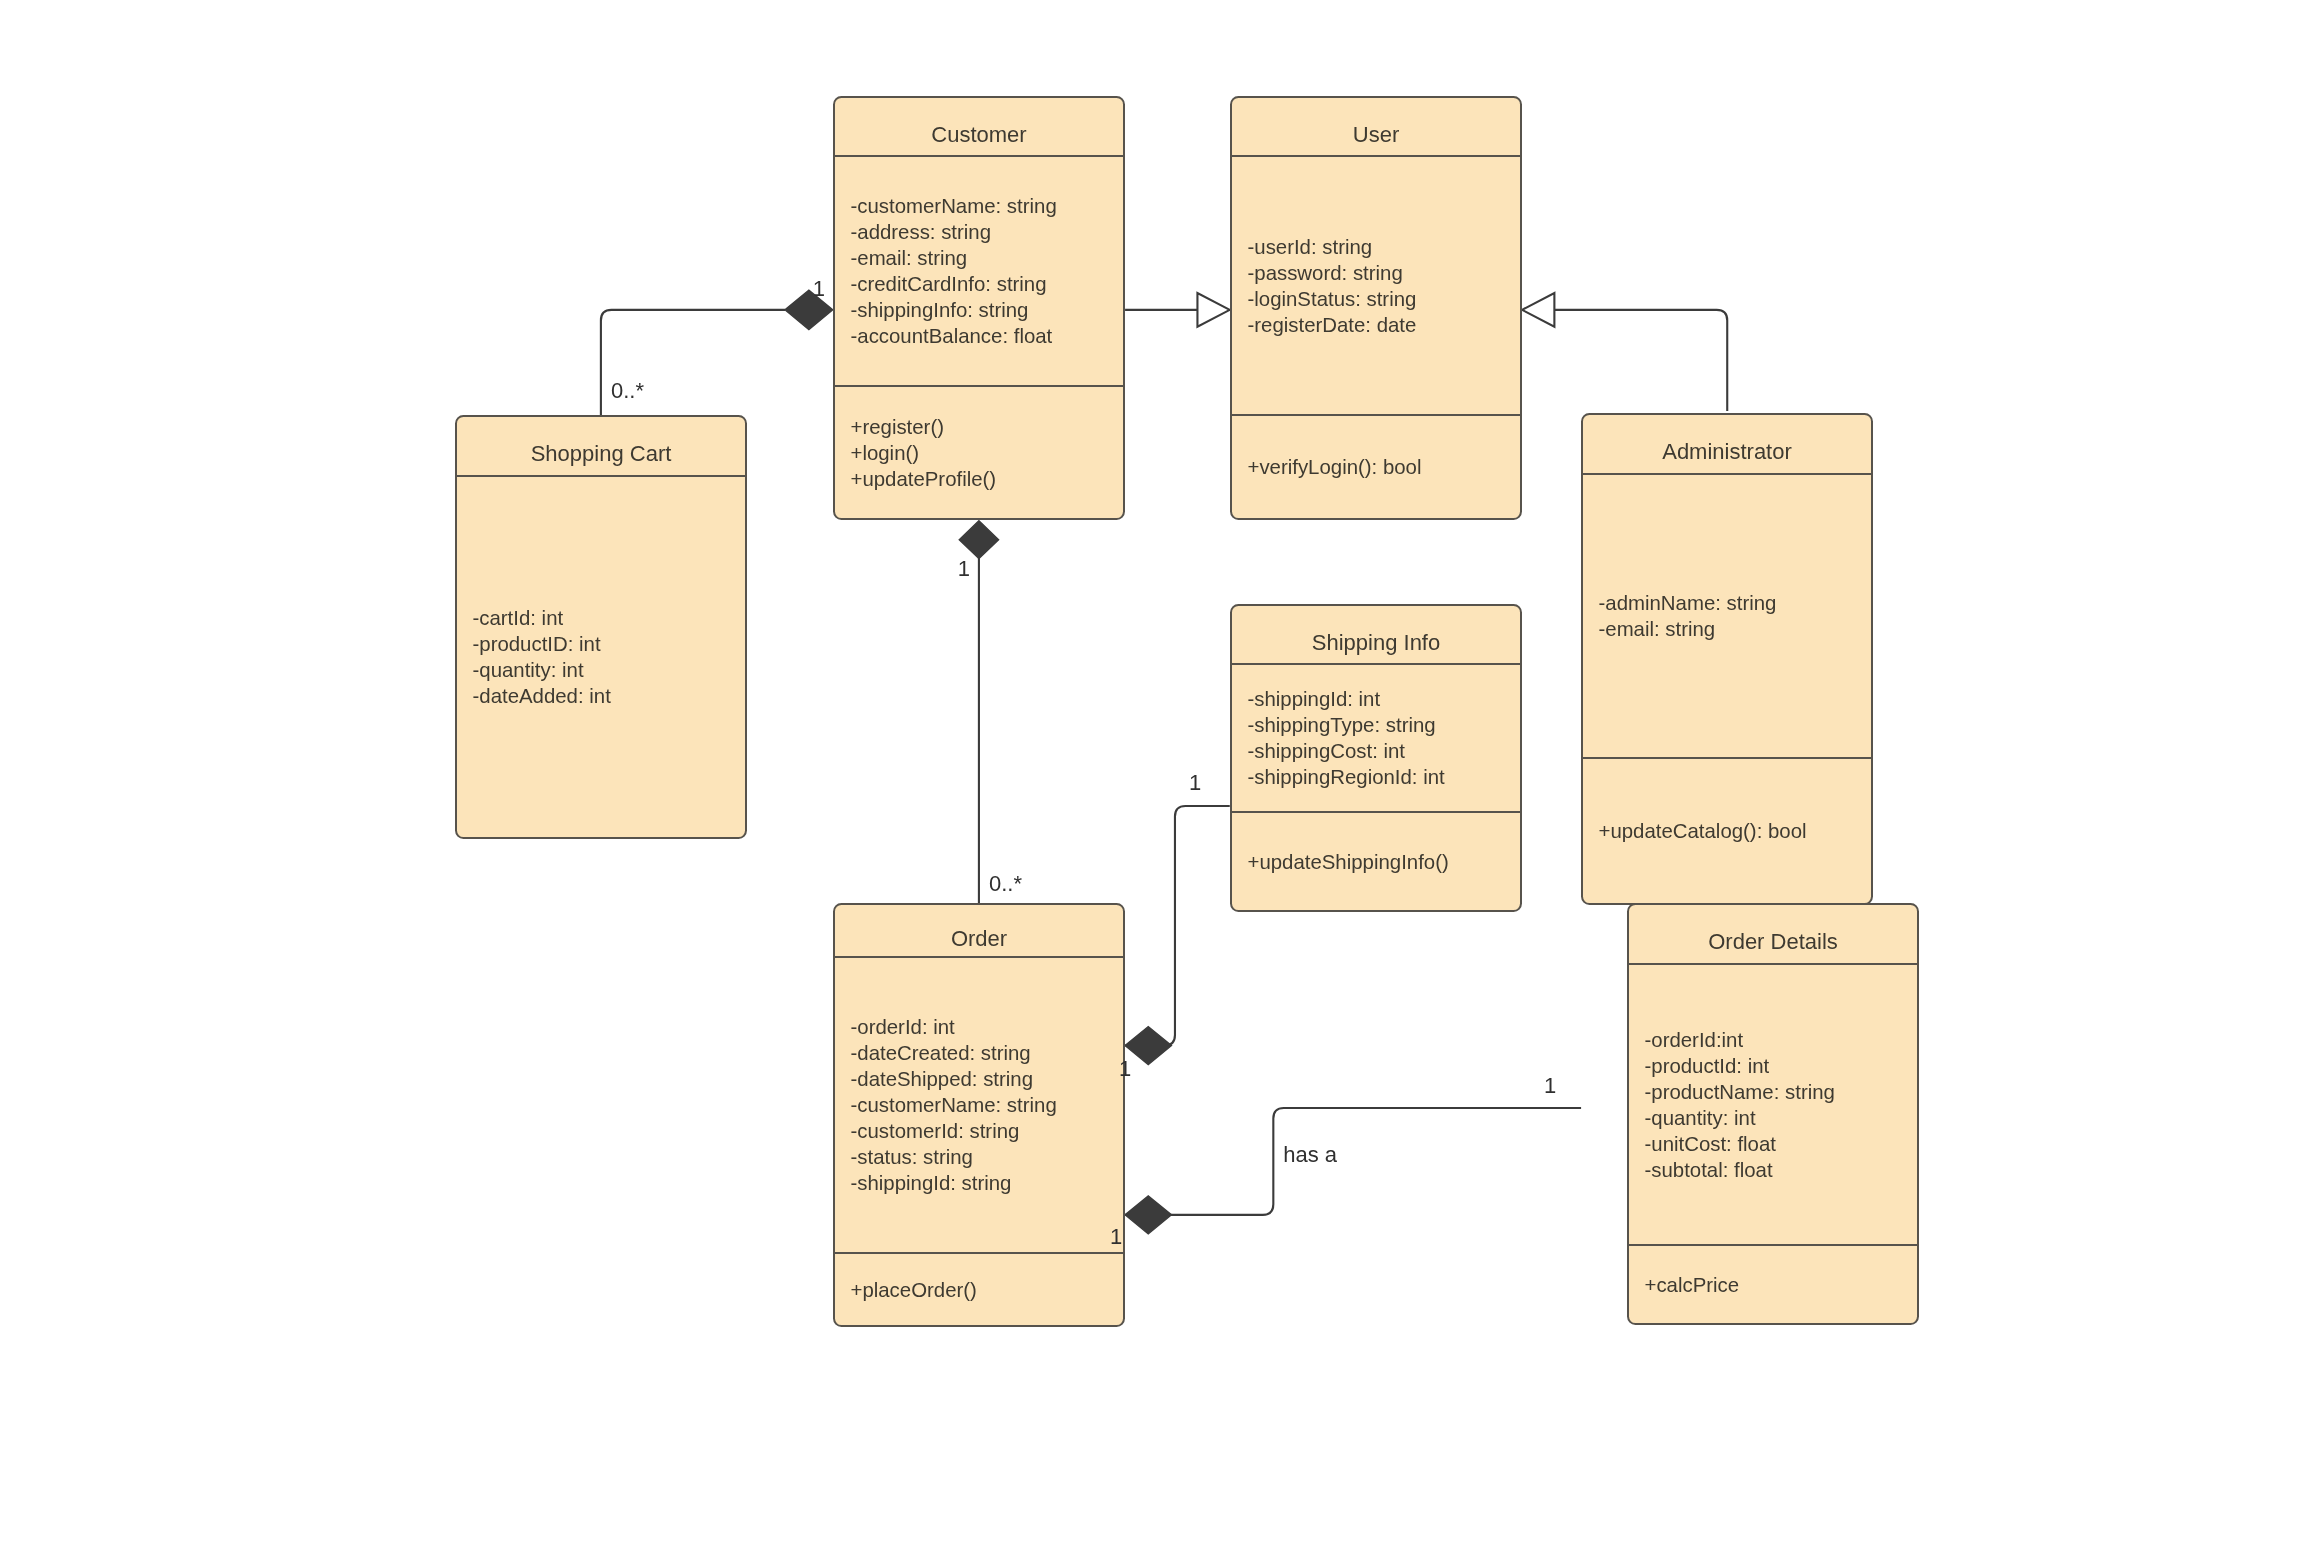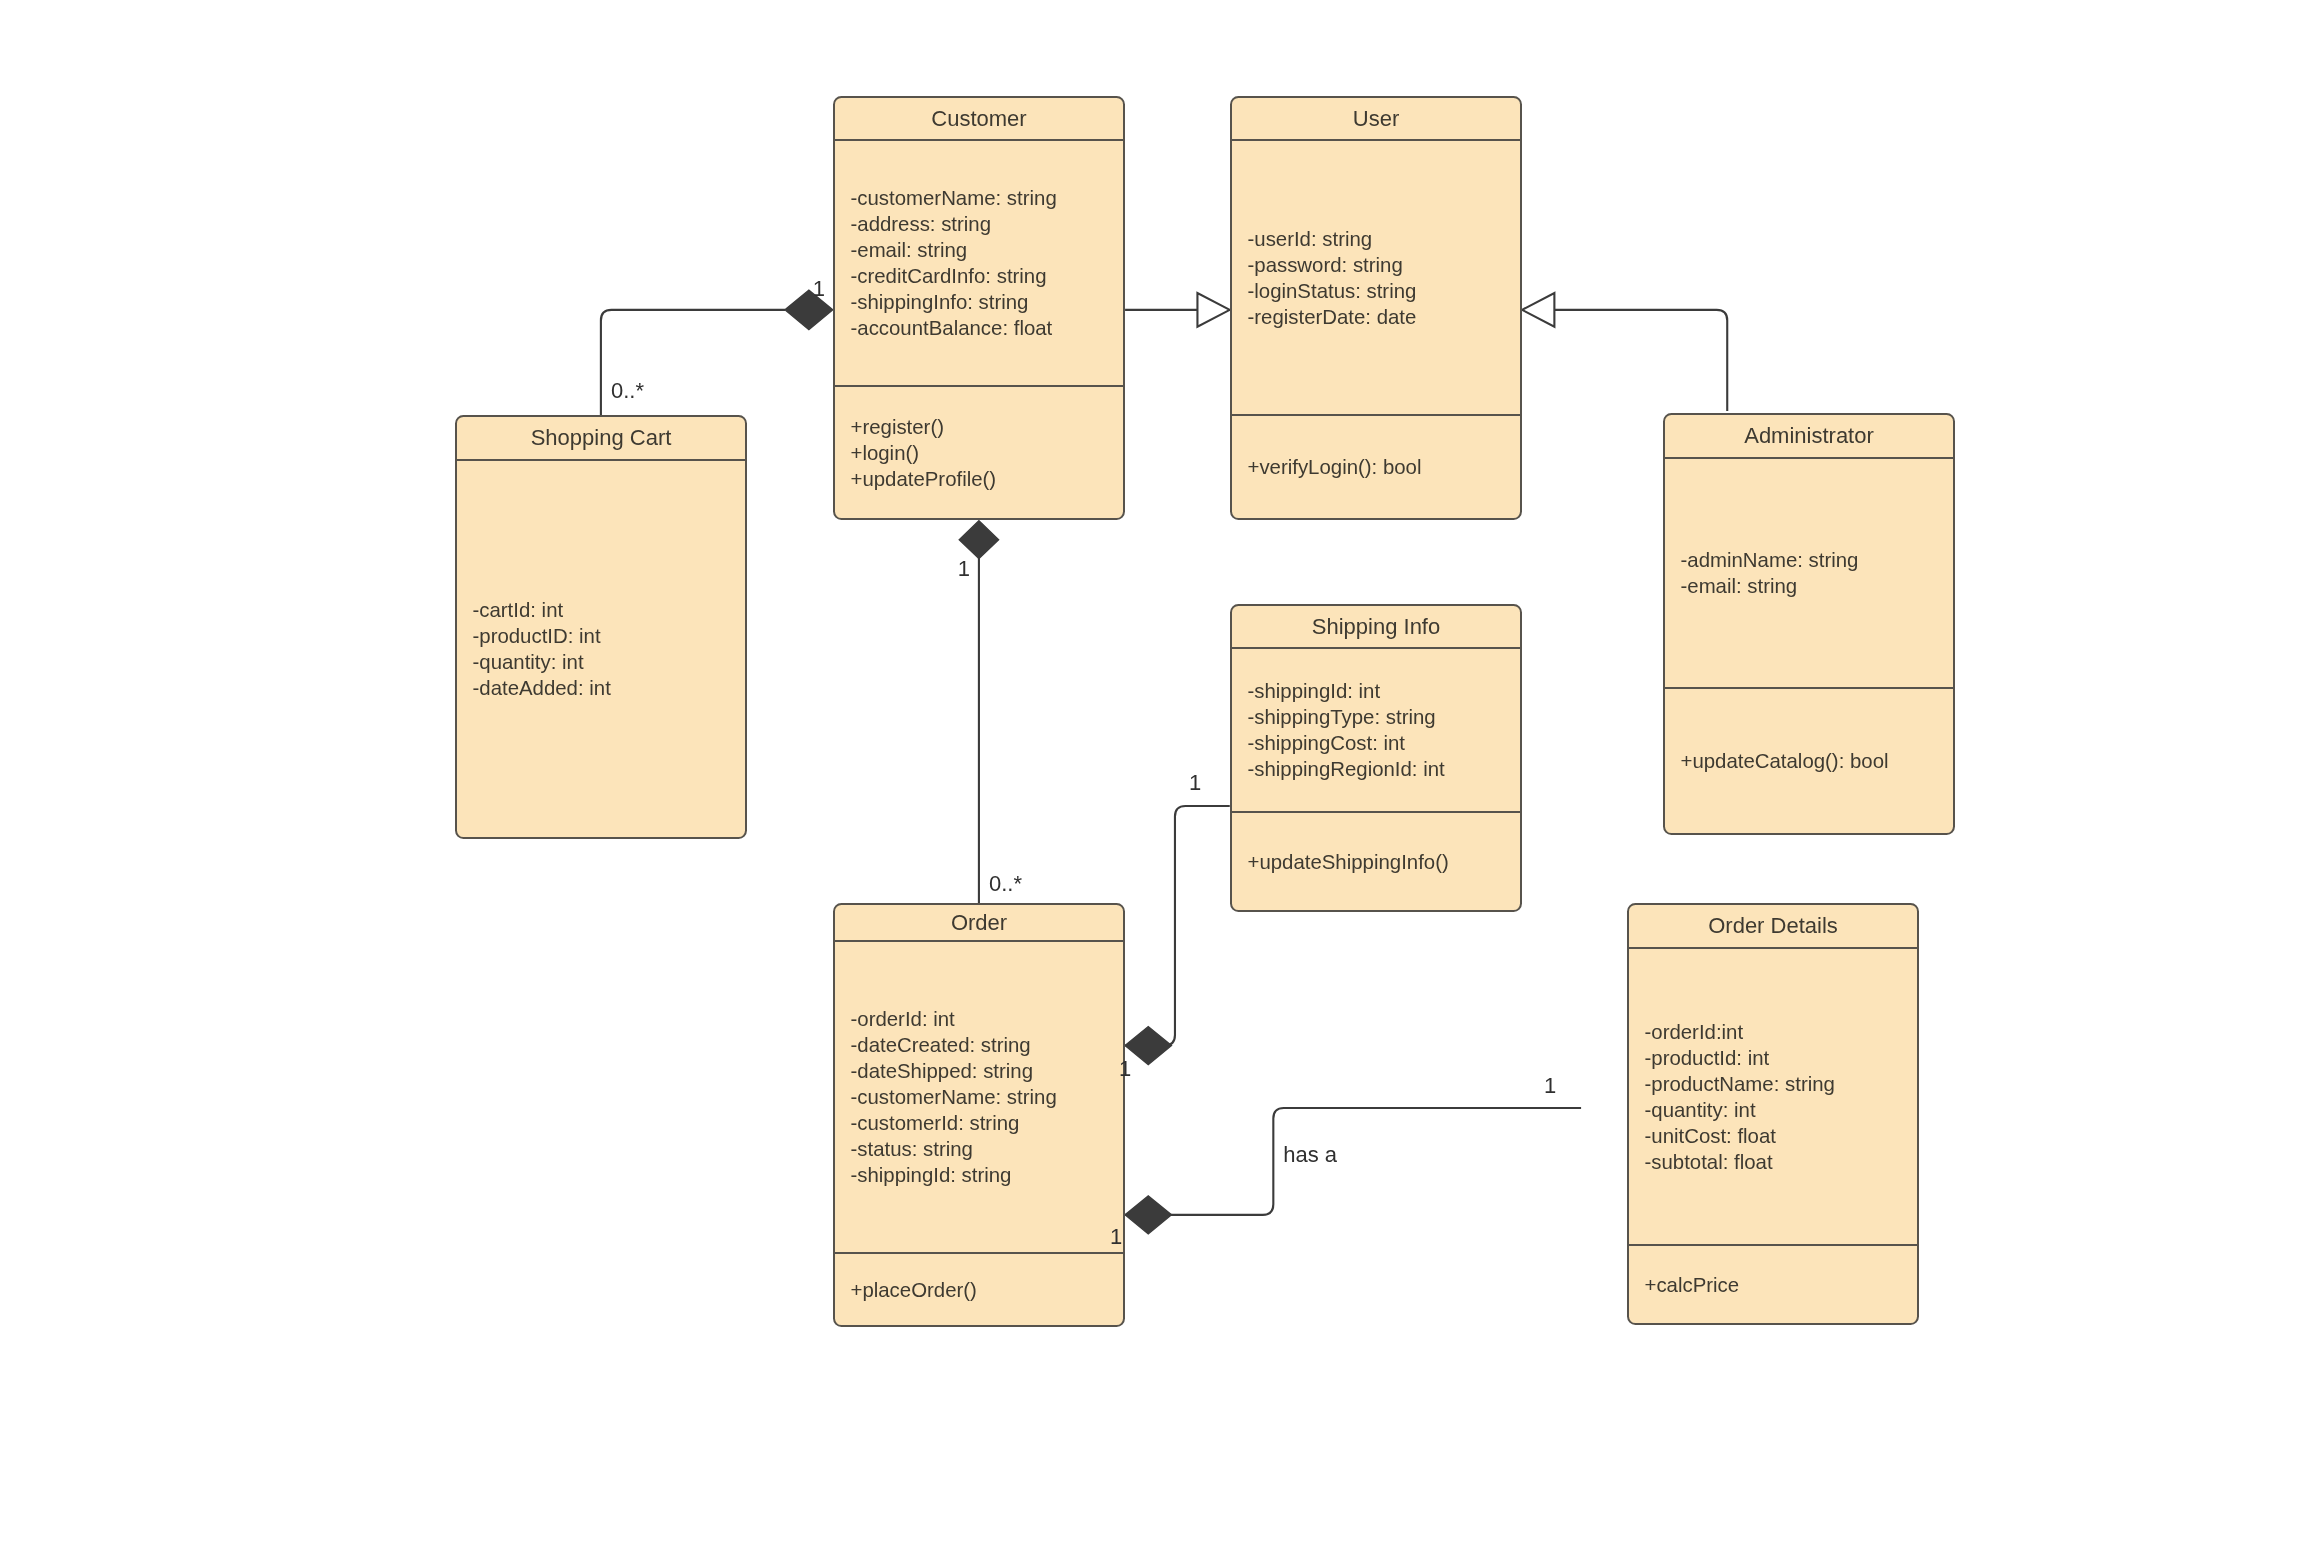--- a/index.html
+++ b/index.html
@@ -25,21 +25,21 @@
     position:absolute;
     background:var(--box-fill);
     border:2.1px solid var(--box-border);
     border-radius:8.4px;
     display:flex;flex-direction:column;
   }
   .uml-title{
     flex:0 0 auto;
     display:flex;align-items:center;justify-content:center;
     border-bottom:2.1px solid var(--box-border);
-    font-size:22px;color:var(--text);
+    font-size:22px;color:var(--text);margin-top:16px;
   }
   .uml-attrs{
     flex:1 1 auto;
     display:flex;flex-direction:column;justify-content:center;
     padding-left:15.5px;padding-right:5.6px;
   }
   .uml-methods{
     flex:0 0 auto;
     display:flex;flex-direction:column;justify-content:center;
     border-top:2.1px solid var(--box-border);
@@ -114,21 +114,21 @@
   <div class="uml-class" style="left:455px;top:415px;width:292px;height:424px;">
     <div class="uml-title" style="height:44px;">Shopping Cart</div>
     <div class="uml-attrs">
         <div class="member">-cartId: int</div>
         <div class="member">-productID: int</div>
         <div class="member">-quantity: int</div>
         <div class="member">-dateAdded: int</div>
       </div>
   </div>
 
-  <div class="uml-class" style="left:1663px;top:413px;width:292px;height:422px;">
+  <div class="uml-class" style="left:1581px;top:413px;width:292px;height:492px;">
     <div class="uml-title" style="height:44px;">Administrator</div>
     <div class="uml-attrs">
         <div class="member">-adminName: string</div>
         <div class="member">-email: string</div>
       </div>
     <div class="uml-methods" style="height:146px;">
         <div class="member">+updateCatalog(): bool</div>
       </div>
   </div>
 

